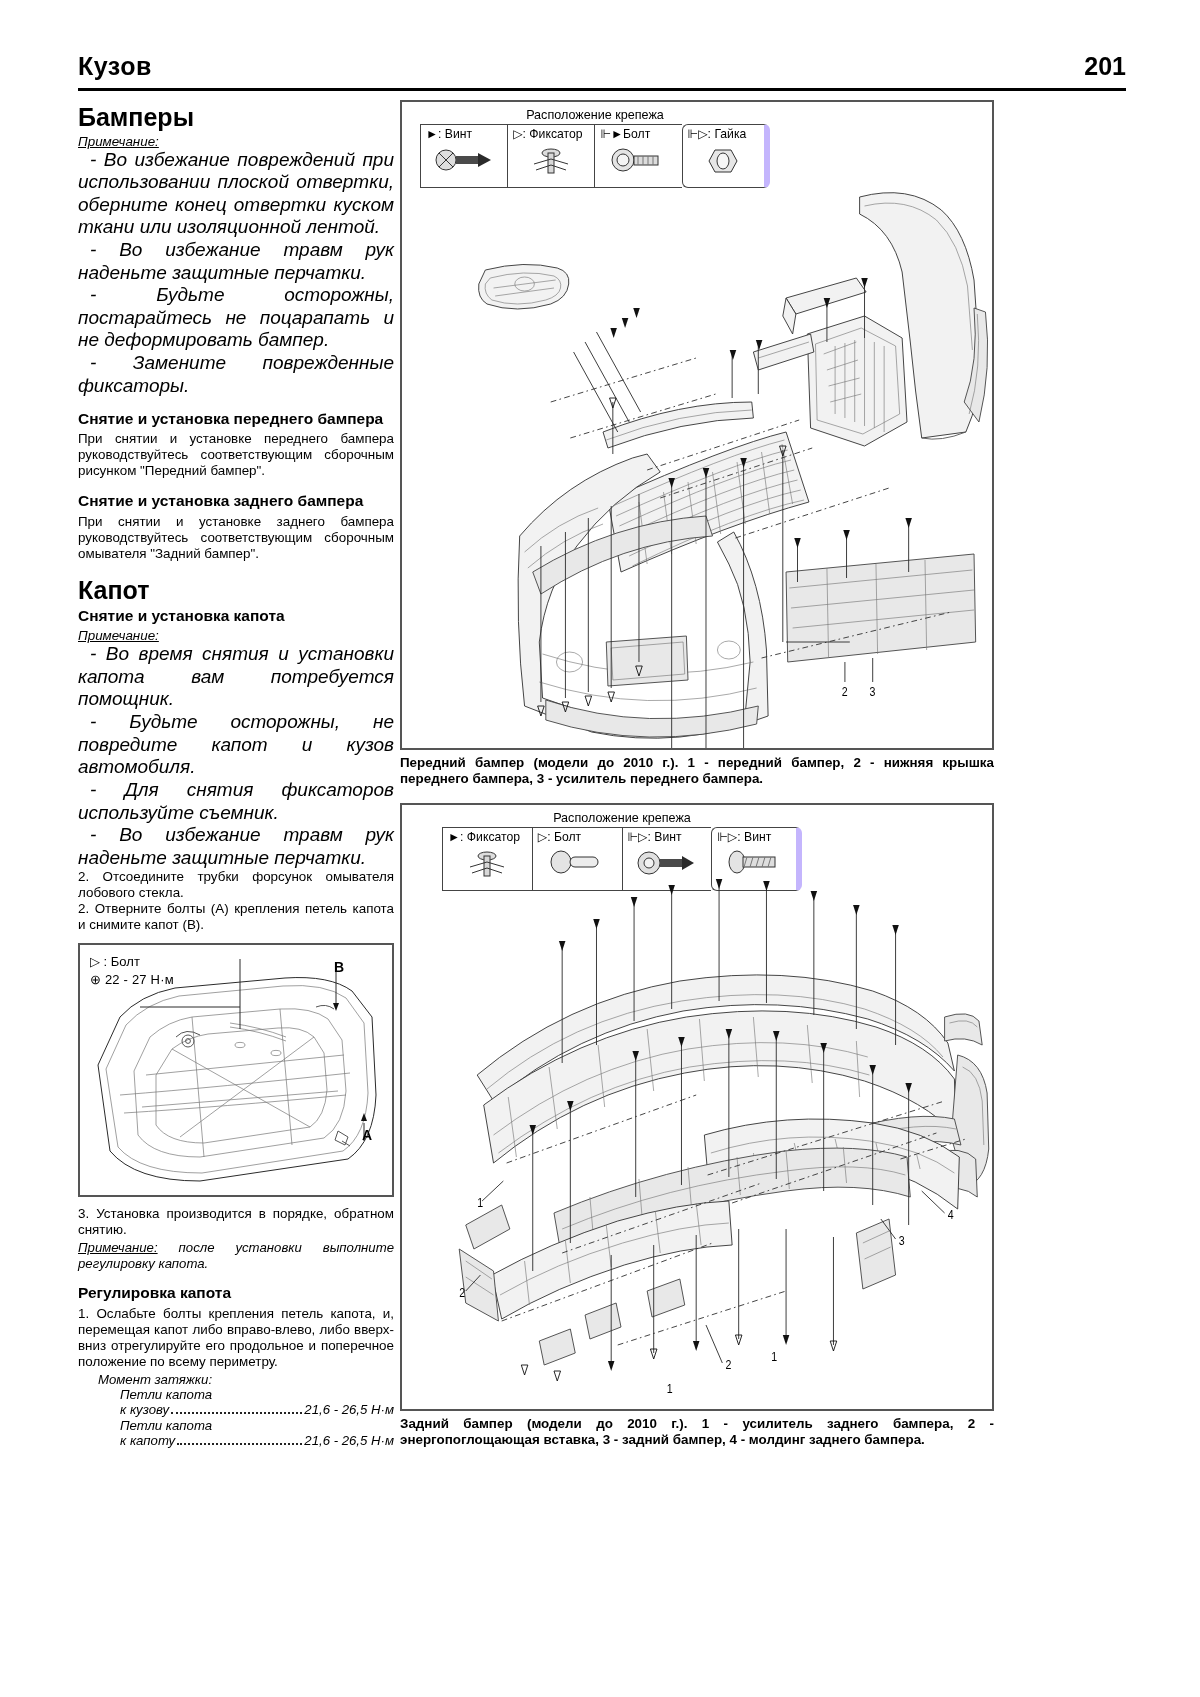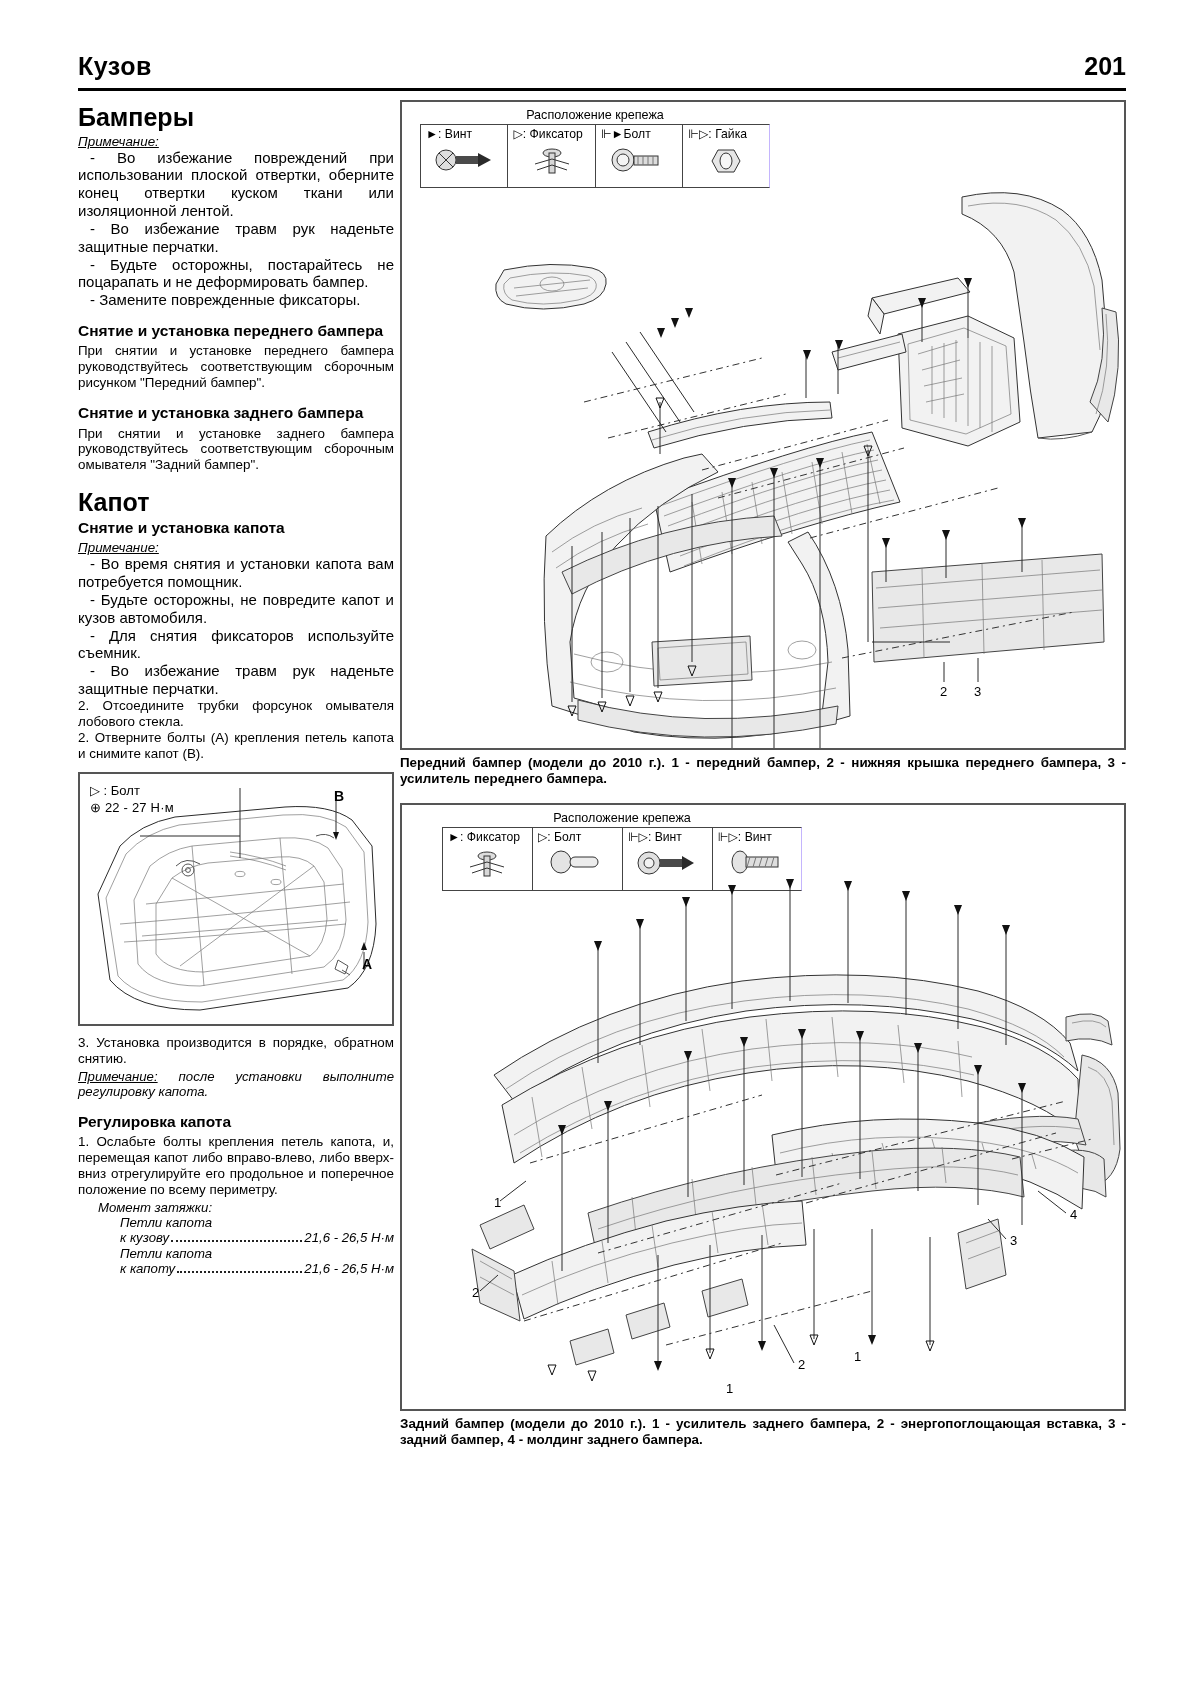--- a/index.html
+++ b/index.html
@@ -17,30 +17,30 @@
   .hdr{position:absolute;left:78px;top:52px;width:1048px;height:44px;}
   .hdr-title{
     position:absolute;left:0;top:0;width:100%;text-align:left;
     font-size:25px;font-weight:bold;letter-spacing:.5px;
   }
   .hdr-page{position:absolute;right:0;top:0;font-size:25px;font-weight:bold;}
   .hdr-rule{position:absolute;left:0;top:36px;width:100%;height:3px;background:#000;}
 
   
   .colL{position:absolute;left:78px;top:100px;width:316px;}
-  .colR{position:absolute;left:400px;top:100px;width:726px;}
+  .colR{position:absolute;left:400px;top:100px;width:594px;}
 
   h1.sec{font-size:25px;font-weight:bold;margin:4px 0 2px 0;line-height:1.1;}
   h2.sub{font-size:15.5px;font-weight:bold;margin:13px 0 3px 0;line-height:1.18;}
   h2.sub.tight{margin-top:8px;}
   p.body{font-size:13.4px;margin:0 0 1px 0;line-height:1.19;text-align:justify;}
   p.note-h{font-size:13.4px;font-style:italic;margin:1px 0 0 0;text-decoration:underline;}
   ul.notes{list-style:none;margin:0;padding:0;}
   ul.notes li{
-    font-size:15px;line-height:1.19;
+    font-size:19px;font-style:italic;line-height:1.19;
     text-align:justify;text-indent:12px;margin:0 0 0 0;
   }
   ul.notes li:before{content:"- ";}
   p.step{font-size:13.4px;margin:0;line-height:1.19;text-align:justify;}
   p.ital{font-size:13.2px;font-style:italic;line-height:1.19;margin:2px 0 0 0;text-align:justify;}
   .und{text-decoration:underline;}
 
   
   .torque{margin-top:2px;margin-left:20px;}
   .torque .tq-head{font-size:13.2px;font-style:italic;}
@@ -74,21 +74,21 @@
   .gap{height:16px;}
 
   
   .fastlegend{position:absolute;left:0;right:0;top:6px;}
   .fl-title{text-align:center;font-size:12.6px;margin-bottom:2px;}
   .fl-row{display:flex;justify-content:center;}
   .fl-cell{
     border:1px solid #444;border-right:none;width:108px;height:64px;
     position:relative;box-sizing:border-box;
   }
-  .fl-cell:last-child{border-right:1px solid #c4b5fd;}
+  .fl-cell:last-child{border-right:6px solid #c4b5fd;border-radius:6px;}
   .fl-lab{font-size:12.2px;padding:2px 0 0 5px;white-space:nowrap;}
   .fl-ico{
     position:absolute;left:0;right:0;top:22px;text-align:center;
     font-size:11px;color:#333;
   }
   .fl-ico svg{display:inline-block;}
 
   svg.art{position:absolute;left:0;top:0;width:100%;height:100%;}
   .ln{stroke:#2b2b2b;stroke-width:1;fill:none;}
   .ln2{stroke:#555;stroke-width:1;fill:none;}

